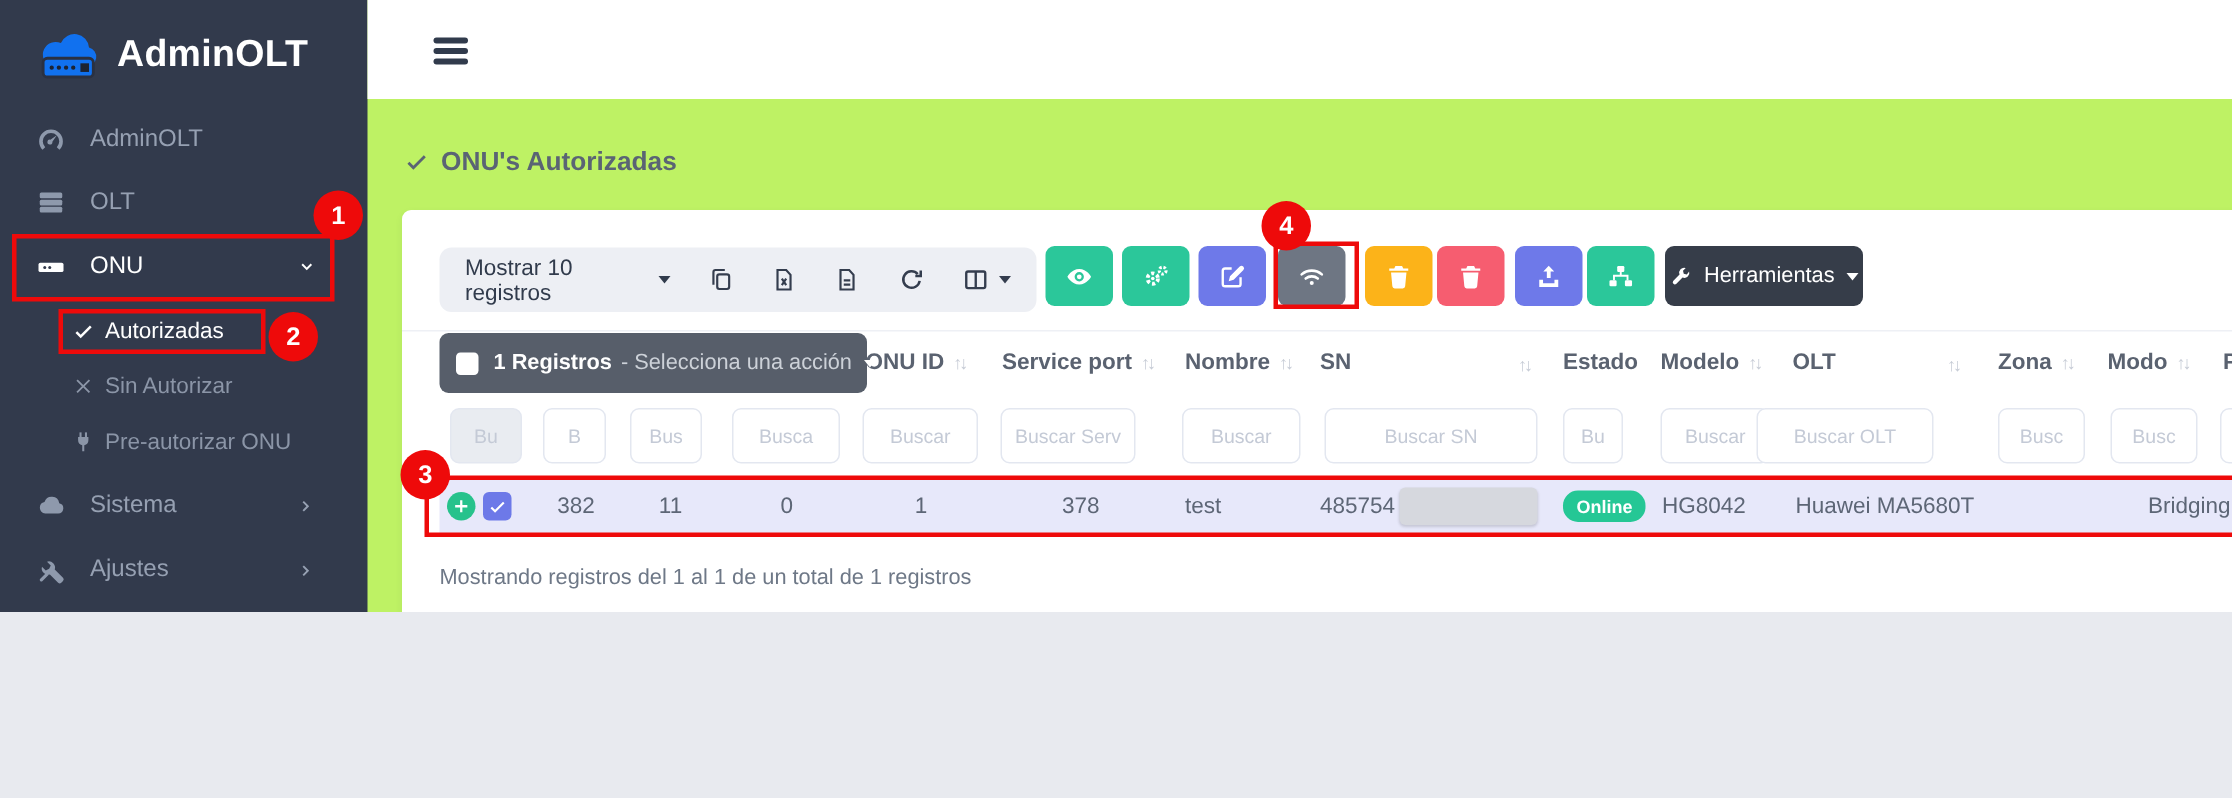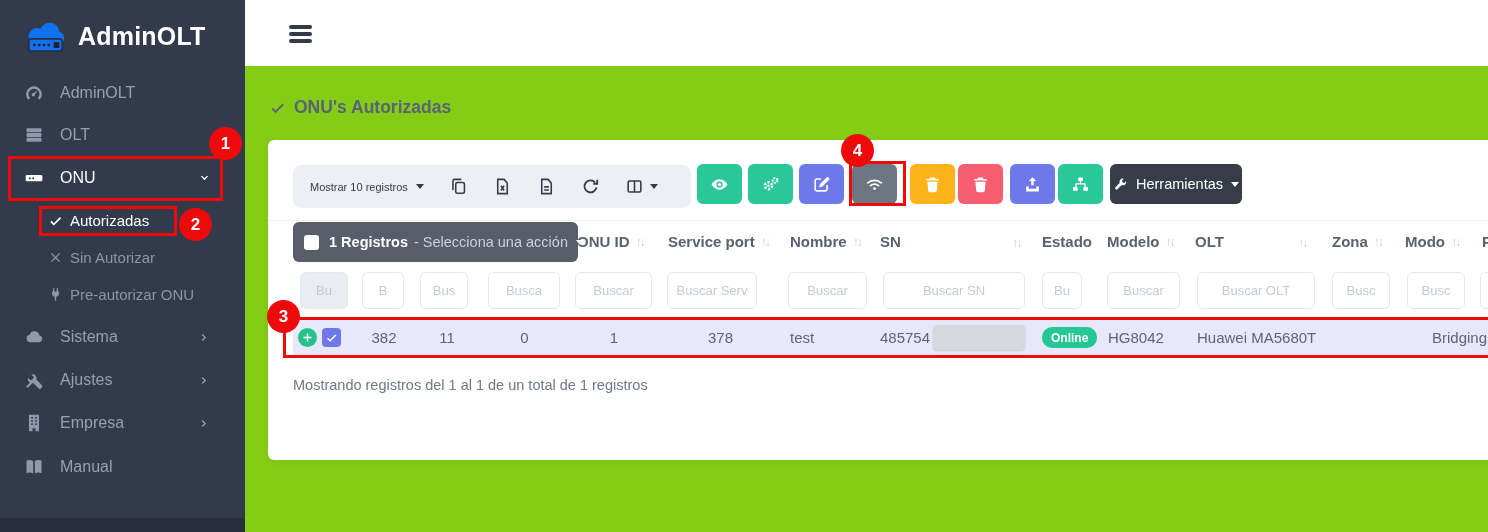--- a/index.html
+++ b/index.html
@@ -1,17 +1,17 @@
 <!DOCTYPE html>
 <html><head>
 <meta charset="utf-8">
 <style>
   html,body{margin:0;padding:0;background:#e8eaef;}
   *{box-sizing:border-box;font-family:"Liberation Sans","DejaVu Sans",sans-serif;}
-  .stage{position:relative;width:1488px;height:532px;overflow:hidden;background:#84cc16;}
+  .stage{position:relative;width:1488px;height:408px;overflow:hidden;background:#bef264;}
 
   
   .sidebar{position:absolute;left:0;top:0;width:245px;height:532px;background:#323a4c;}
   .sidebar-footer{position:absolute;left:0;bottom:0;width:245px;height:14px;background:#272d3d;}
   .brand{position:absolute;left:22px;top:14px;display:flex;align-items:center;gap:10px;cursor:pointer;}
   .brand-logo{width:46px;height:44px;}
   .brand-name{color:#fff;font-size:25px;font-weight:800;letter-spacing:.2px;}
   .nav-item{position:absolute;left:0;width:245px;height:40px;display:flex;align-items:center;padding-left:24px;color:#96a0b2;cursor:pointer;}
   .nav-item .nicon{width:20px;height:20px;display:flex;margin-right:16px;color:#8e99ac;flex:none;}
   .nav-item .nicon svg{width:100%;height:100%;}
@@ -31,21 +31,21 @@
   .hamburger{position:absolute;left:44px;top:25px;width:23px;height:18px;display:flex;flex-direction:column;justify-content:space-between;cursor:pointer;}
   .hamburger span{display:block;height:3.6px;background:#313b4c;border-radius:2px;}
   .page-title{position:absolute;left:269px;top:97px;display:flex;align-items:center;gap:8px;color:#5a6474;font-size:17.5px;font-weight:700;}
   .page-title .ticon{width:17px;height:17px;display:flex;color:#5a6474;}
   .page-title .ticon svg{width:100%;height:100%;}
 
   .card{position:absolute;left:268px;top:140px;width:1260px;height:320px;background:#fff;border-radius:6px;box-shadow:0 2px 6px rgba(40,50,80,.06);}
 
   
   .tgroup{position:absolute;left:25px;top:25px;height:43px;width:398px;background:#edeff4;border-radius:8px;display:flex;align-items:center;padding:0 17px;}
-  .records-dd{display:flex;align-items:center;gap:8px;color:#313b4c;font-size:11px;cursor:pointer;}
+  .records-dd{display:flex;align-items:center;gap:8px;color:#313b4c;font-size:15px;cursor:pointer;}
   .caret{width:0;height:0;border-left:4.5px solid transparent;border-right:4.5px solid transparent;border-top:5px solid currentColor;display:inline-block;}
   .tg-btn{margin-left:25px;width:19px;height:19px;color:#343d4e;display:flex;align-items:center;cursor:pointer;}
   .tg-btn svg{width:100%;height:100%;}
   .tg-btn.cols{width:auto;gap:6px;}
   .tg-btn.cols svg{width:19px;height:19px;}
 
   .abtn{position:absolute;top:24px;width:45px;height:40px;border-radius:6px;display:flex;align-items:center;justify-content:center;cursor:pointer;}
   .abtn svg{width:19px;height:19px;}
   .abtn.green{background:#2bc79a;}
   .abtn.purple{background:#6e79e9;}
@@ -402,21 +402,21 @@
     <input class="sinput disabled" style="left: 32px; width: 48px;" disabled="" placeholder="Bu">
     <input class="sinput" style="left: 94px; width: 42px;" placeholder="B">
     <input class="sinput" style="left: 152px; width: 48px;" placeholder="Bus">
     <input class="sinput" style="left: 220px; width: 72px;" placeholder="Busca">
     <input class="sinput" style="left: 307px; width: 77px;" placeholder="Buscar">
     <input class="sinput" style="left: 399px; width: 90px;" placeholder="Buscar Serv">
     <input class="sinput" style="left: 520px; width: 79px;" placeholder="Buscar">
     <input class="sinput" style="left: 615px; width: 142px;" placeholder="Buscar SN">
     <input class="sinput" style="left: 774px; width: 40px;" placeholder="Bu">
     <input class="sinput" style="left: 839px; width: 73px;" placeholder="Buscar">
-    <input class="sinput" style="left: 929px; width: 118px;" placeholder="Buscar OLT">
+    <input class="sinput" style="left: 903px; width: 118px;" placeholder="Buscar OLT">
     <input class="sinput" style="left: 1064px; width: 58px;" placeholder="Busc">
     <input class="sinput" style="left: 1139px; width: 58px;" placeholder="Busc">
     <input class="sinput" style="left: 1212px; width: 44px;">
 
     <div class="drow">
       <div class="plus-btn">
           <svg viewBox="0 0 24 24" fill="#fff">
             <path d="M10.6 4.5h2.8v6.1h6.1v2.8h-6.1v6.1h-2.8v-6.1H4.5v-2.8h6.1z"></path>
           </svg>
         </div>

